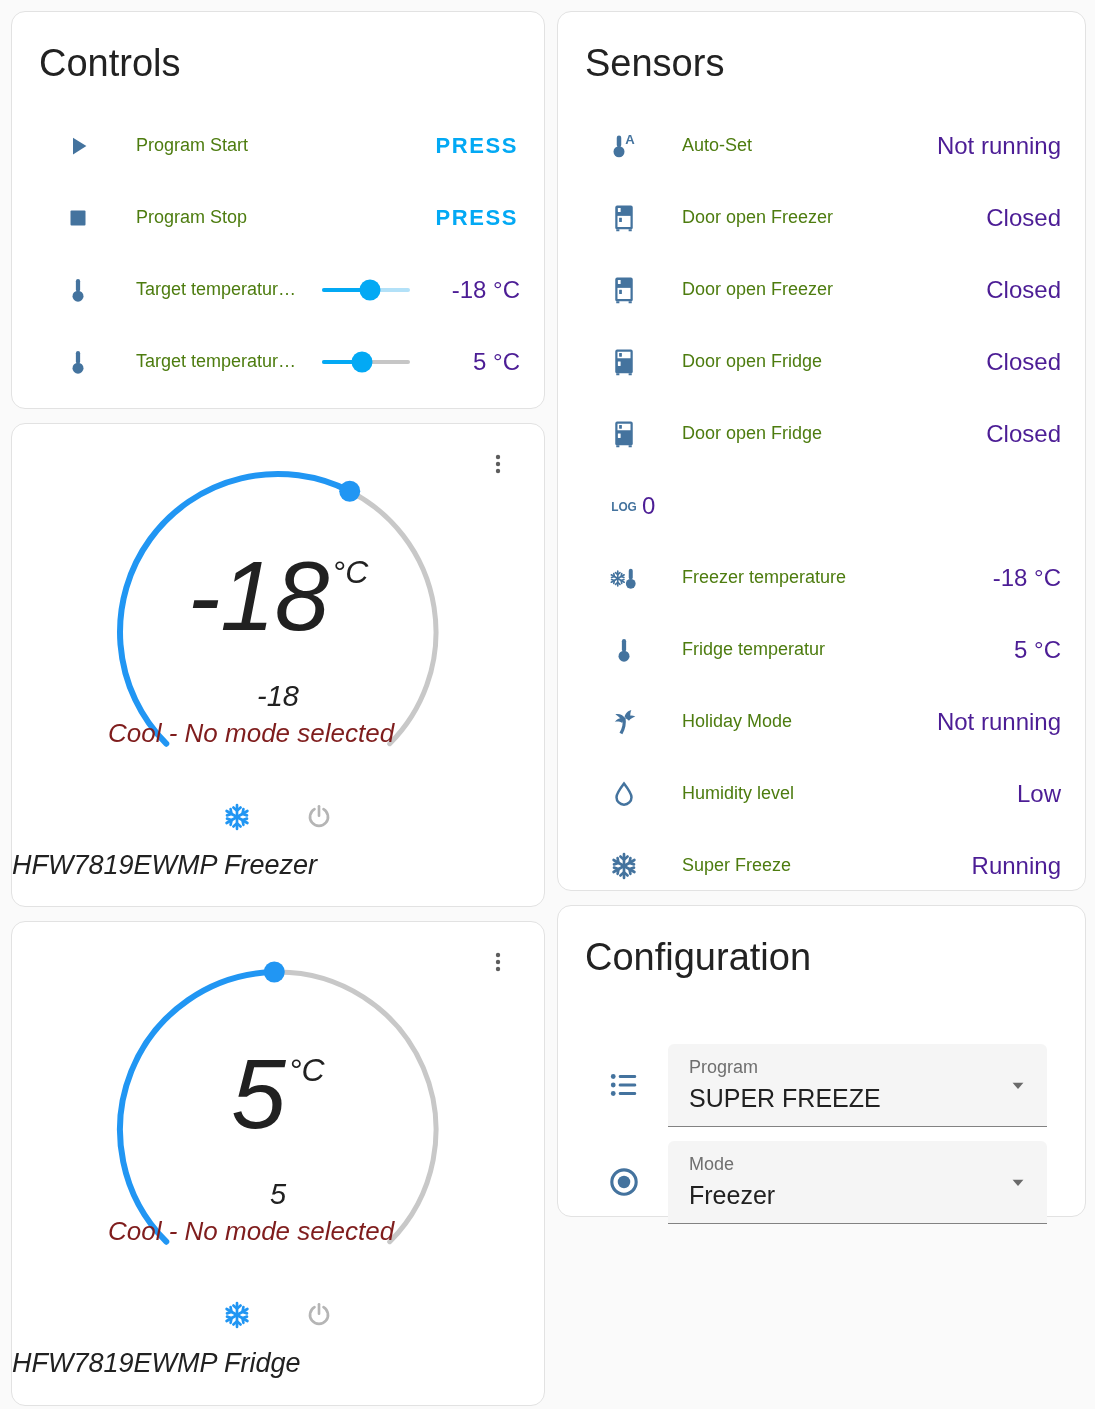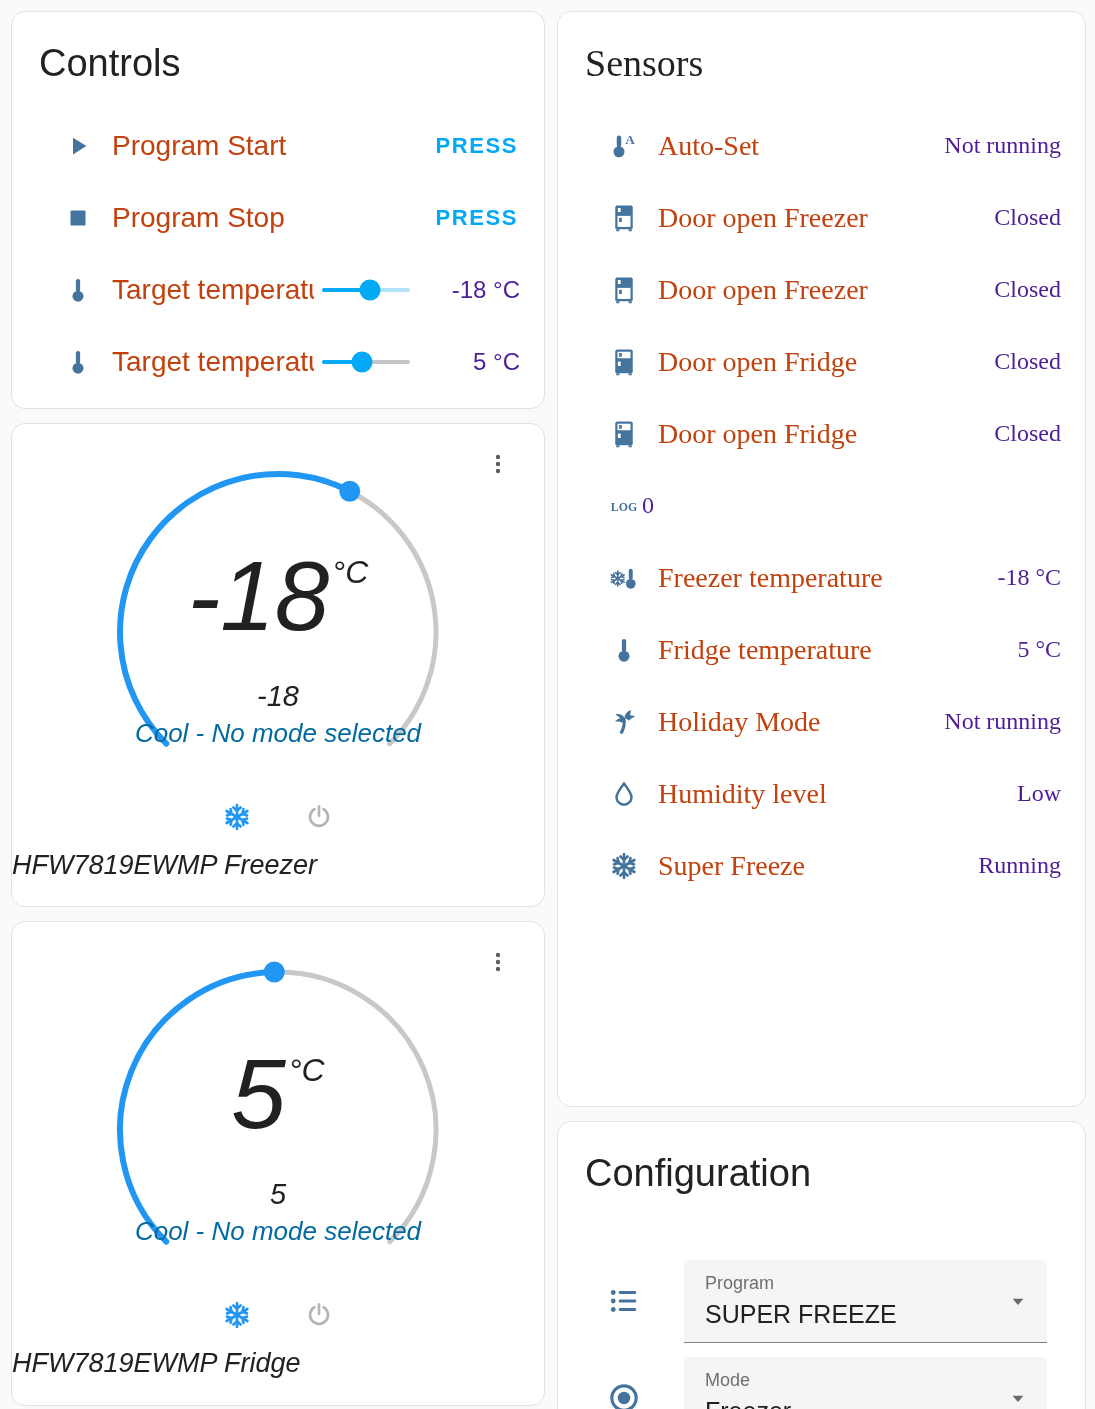--- a/index.html
+++ b/index.html
@@ -34,21 +34,21 @@
   
   .erow {
     display:flex; align-items:center;
     height:72px; padding:0 24px 0 48px;
   }
   .erow .icon {
     width:36px; min-width:36px; display:flex; justify-content:center; align-items:center;
     color:#44739e;
   }
   .erow .elabel {
-    margin-left:16px; font-size:28px; color:#c2410c;
+    margin-left:40px; font-size:18px; color:#4d7c0f;
     flex:1; white-space:nowrap; overflow:hidden;
   }
   .erow .evalue {
     font-size:24px; color:#4c1d95; white-space:nowrap; text-align:right;
   }
   .press-btn {
     background:none; border:none; cursor:pointer;
     font-family:inherit; font-size:22px; font-weight:700;
     letter-spacing:1.6px; color:#03a9f4; padding:6px 2px;
   }
@@ -92,44 +92,44 @@
     display:flex; justify-content:center; align-items:flex-start;
     font-size:98px; line-height:1.04; color:#212121;
   }
   .dial-big .unit { font-size:32px; margin-top:10px; margin-left:3px; }
   .dial-current {
     position:absolute; top:218px; left:0; right:0;
     text-align:center; font-size:29px; color:#212121;
   }
   .dial-status {
     position:absolute; top:256px; left:0; right:0;
-    text-align:center; font-size:26px; color:#0369a1;
+    text-align:left; font-size:26px; color:#7f1d1d;
   }
   .modes {
     position:absolute; top:374px; left:0; right:0;
     display:flex; justify-content:center; gap:44px;
   }
   .mode-btn {
     width:38px; height:38px; display:flex; align-items:center; justify-content:center;
     background:none; border:none; cursor:pointer; padding:0;
   }
   .mode-btn.active { color:#2196f3; }
   .mode-btn.idle   { color:#b5b5b5; }
   .tname {
     position:absolute; top:426px; left:0; right:0;
     font-size:27px; color:#212121;
   }
 
   
   .controls-card { height:398px; }
-  .sensors-card  { height:1096px;font-family:Liberation Serif, serif; }
+  .sensors-card  { height:880px; }
   .config-card   { height:312px; }
 
   
-  .cfg-row { display:flex; align-items:center; padding-left:48px; margin-top:14px;gap:16px; }
+  .cfg-row { display:flex; align-items:center; padding-left:48px; margin-top:14px; }
   .cfg-row:first-of-type { margin-top:40px; }
   .cfg-icon { width:36px; min-width:36px; display:flex; justify-content:center; color:#44739e; }
   .select-field {
     flex:1; margin-left:26px; margin-right:38px;
     background:#f5f5f5; border-radius:6px 6px 0 0;
     border-bottom:1px solid #828282;
     height:83px; padding:13px 20px 0 21px;
     position:relative; cursor:pointer;
   }
   .select-field .flabel { font-size:18px; color:#6f6f6f; }
@@ -395,21 +395,21 @@
         <span class="elabel">Freezer temperature</span>
         <span class="evalue">-18 °C</span>
       </div>
 
       <div class="erow">
         <span class="icon">
           <svg width="30" height="30" viewBox="0 0 24 24" fill="currentColor">
               <use href="#thermo"></use>
             </svg>
         </span>
-        <span class="elabel">Fridge temperature</span>
+        <span class="elabel">Fridge temperatur</span>
         <span class="evalue">5 °C</span>
       </div>
 
       <div class="erow">
         <span class="icon">
           <svg width="30" height="30" viewBox="0 0 24 24" fill="currentColor">
             <path d="M13.2 8.4c.8 4.6-.1 9.4-2.5 13.4l-2.3-1.2c2.2-3.6 3-7.8 2.4-11.9Z"></path>
             <path d="M12.6 8.8C11 6.2 7.9 5 5.1 5.9c1.9.9 3.5 2.3 4.6 4.1.9-.7 1.9-1.1 2.9-1.2Z"></path>
             <path d="M12.2 9.1c-2.8-.7-5.9.4-7.6 2.8 2-.5 4.2-.2 6 .9.4-1.3 1-2.6 1.6-3.7Z"></path>
             <path d="M12.4 8.5c.3-3 2.5-5.5 5.5-6.1-.9 1.9-1.1 4-.6 6-1.6-.4-3.3-.4-4.9.1Z"></path>

